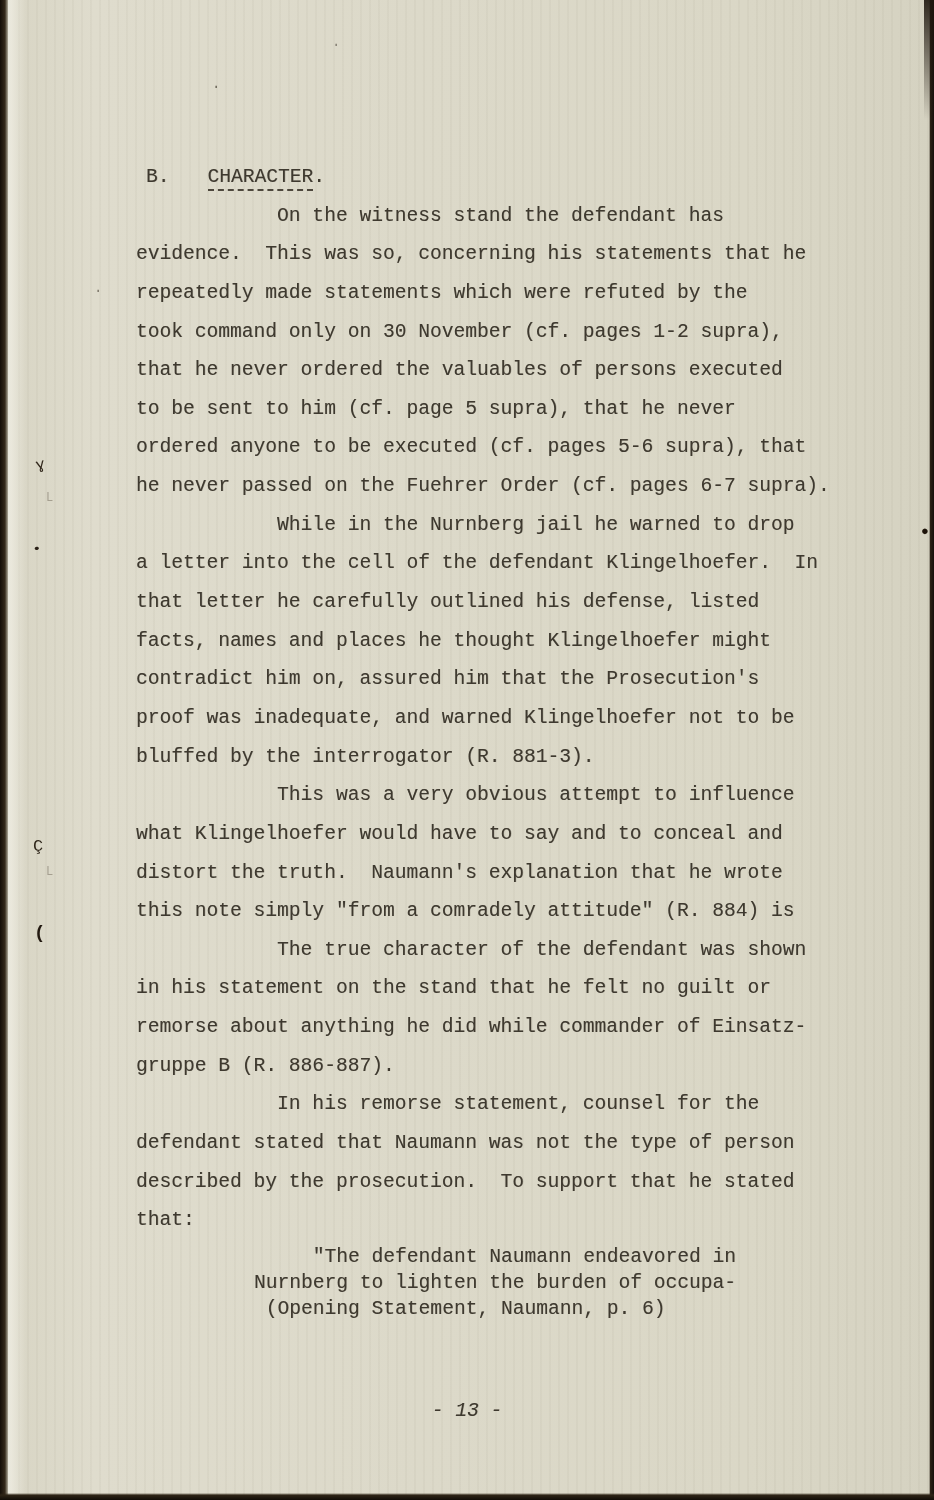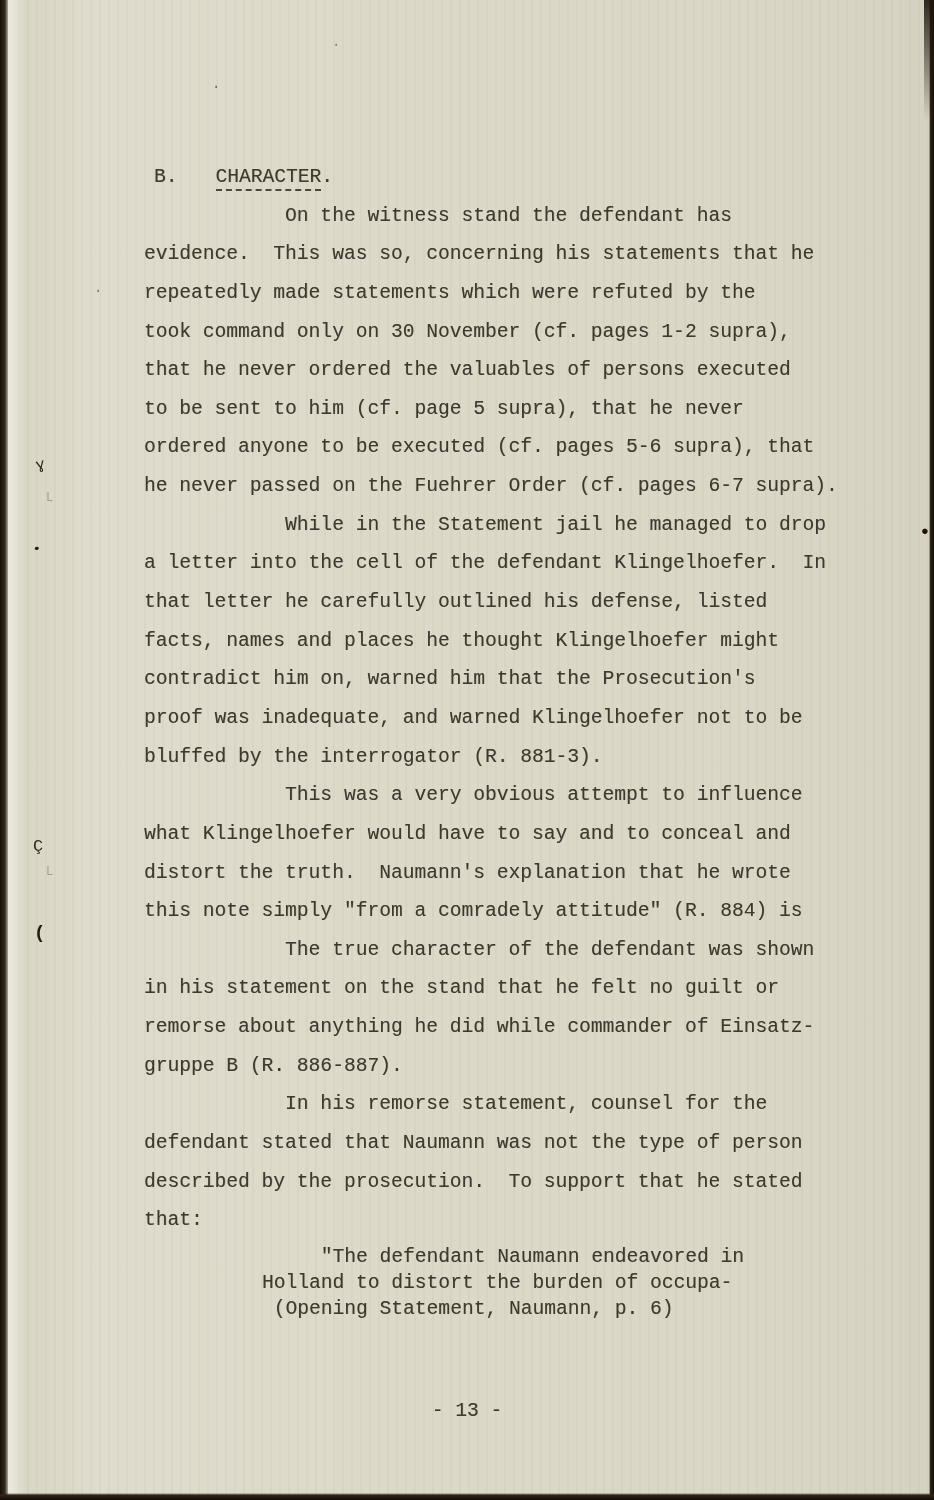--- a/index.html
+++ b/index.html
@@ -31,21 +31,21 @@
   .edge-right-top{
     position:absolute;right:0;top:0;width:10px;height:120px;
     background:linear-gradient(180deg,rgba(30,22,14,0.9),rgba(30,22,14,0));
   }
   .edge-bottom{
     position:absolute;left:0;bottom:0;width:100%;height:7px;
     background:linear-gradient(0deg,#120d08,#2e2416 70%,rgba(46,36,22,0));
   }
   
   .content{
-    position:absolute;left:144px;top:158px;width:700px;
+    position:absolute;left:136px;top:158px;width:700px;
     font-size:19.6px;
     color:#3e392f;
     text-shadow:0.4px 0.4px 0 rgba(62,57,47,0.35);
   }
   .line{
     height:38.65px;line-height:38.65px;
     white-space:pre;
   }
   .heading{padding-left:10px;}
   .heading-gap{display:inline-block;width:38px;}
@@ -57,20 +57,21 @@
     margin-left:118px;
     margin-top:4px;
   }
   .quote .line{height:26px;line-height:26px;}
   .pageno{
     position:absolute;left:0;top:1398px;width:100%;
     text-align:center;
     font-size:19.6px;line-height:26px;
     color:#3e392f;
     text-shadow:0.4px 0.4px 0 rgba(62,57,47,0.35);
+    font-style:italic;
   }
   
   .mark{position:absolute;line-height:1;}
   .mark-1{left:36px;top:458px;font-size:15px;color:#33291d;transform:rotate(-12deg);}
   .mark-2{left:33px;top:544px;font-size:11px;color:#2a2117;transform:scale(1.4,1.1) rotate(15deg);}
   .mark-3{left:33px;top:838px;font-size:17px;color:#2f261a;}
   .mark-4{left:34px;top:924px;font-size:19px;color:#231a11;font-weight:bold;}
   .mark-5{left:921px;top:525px;font-size:13px;color:#1d1309;}
   .faint-1{left:46px;top:492px;font-size:12px;color:rgba(100,92,75,0.45);}
   .faint-2{left:46px;top:866px;font-size:12px;color:rgba(100,92,75,0.45);}
@@ -97,25 +98,25 @@
         <div class="line">            On the witness stand the defendant has</div>
         <div class="line">evidence.  This was so, concerning his statements that he</div>
         <div class="line">repeatedly made statements which were refuted by the</div>
         <div class="line">took command only on 30 November (cf. pages 1-2 supra),</div>
         <div class="line">that he never ordered the valuables of persons executed</div>
         <div class="line">to be sent to him (cf. page 5 supra), that he never</div>
         <div class="line">ordered anyone to be executed (cf. pages 5-6 supra), that</div>
         <div class="line">he never passed on the Fuehrer Order (cf. pages 6-7 supra).</div>
       </div>
     <div class="paragraph">
-        <div class="line">            While in the Statement jail he managed to drop</div>
+        <div class="line">            While in the Nurnberg jail he warned to drop</div>
         <div class="line">a letter into the cell of the defendant Klingelhoefer.  In</div>
         <div class="line">that letter he carefully outlined his defense, listed</div>
         <div class="line">facts, names and places he thought Klingelhoefer might</div>
-        <div class="line">contradict him on, warned him that the Prosecution's</div>
+        <div class="line">contradict him on, assured him that the Prosecution's</div>
         <div class="line">proof was inadequate, and warned Klingelhoefer not to be</div>
         <div class="line">bluffed by the interrogator (R. 881-3).</div>
       </div>
     <div class="paragraph">
         <div class="line">            This was a very obvious attempt to influence</div>
         <div class="line">what Klingelhoefer would have to say and to conceal and</div>
         <div class="line">distort the truth.  Naumann's explanation that he wrote</div>
         <div class="line">this note simply "from a comradely attitude" (R. 884) is</div>
       </div>
     <div class="paragraph">
@@ -127,21 +128,21 @@
     <div class="paragraph">
         <div class="line">            In his remorse statement, counsel for the</div>
         <div class="line">defendant stated that Naumann was not the type of person</div>
         <div class="line">described by the prosecution.  To support that he stated</div>
         <div class="line">that:</div>
       </div>
 
     <div class="quote">
       <div>
           <div class="line">     "The defendant Naumann endeavored in</div>
-          <div class="line">Holland to distort the burden of occupa-</div>
+          <div class="line">Nurnberg to lighten the burden of occupa-</div>
         </div>
       <div class="line"> (Opening Statement, Naumann, p. 6)</div>
     </div>
 
   </div>
 
   <div class="pageno">- 13 -</div>
 
   <span class="mark mark-1">ɣ</span>
   <span class="mark mark-2">•</span>

